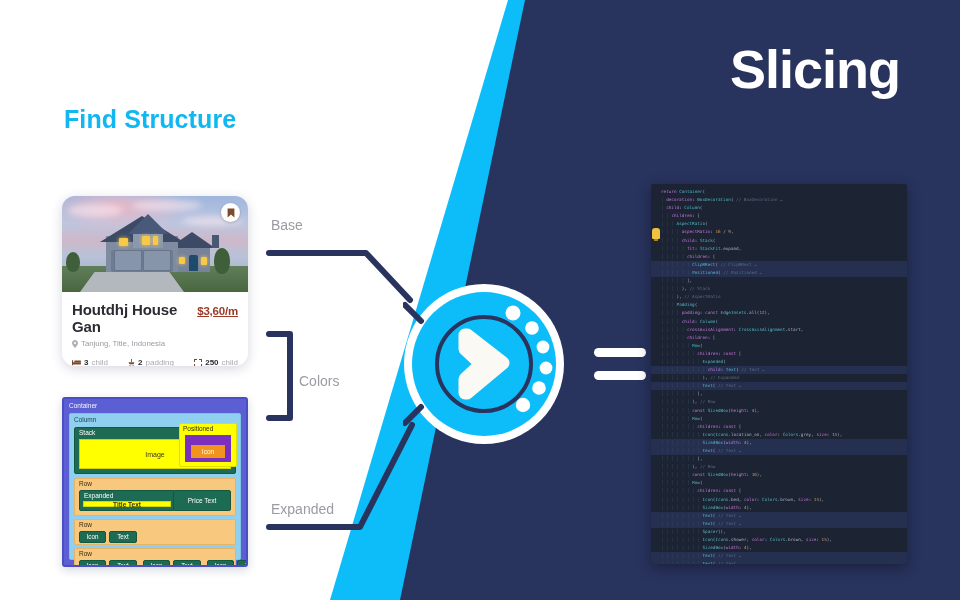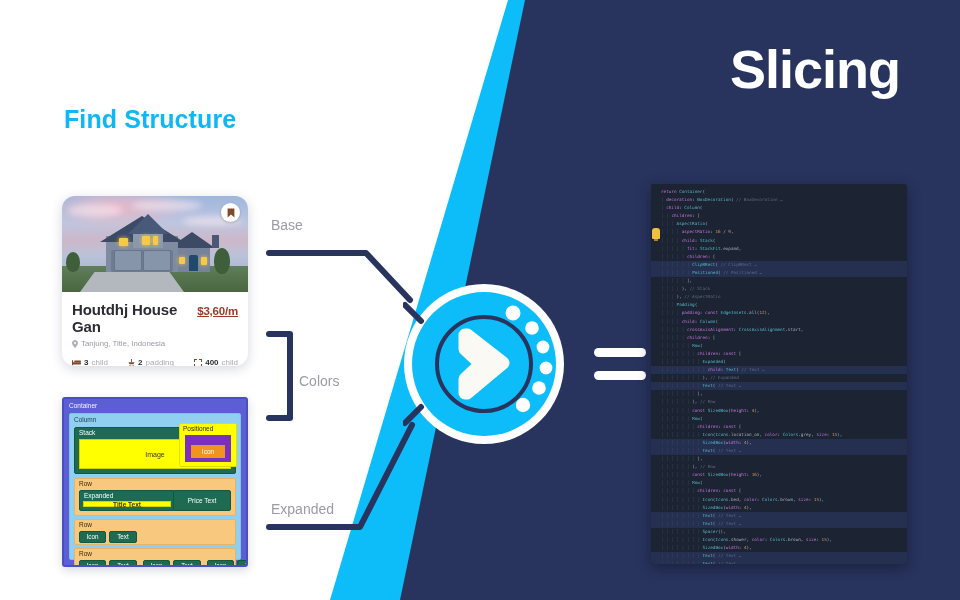--- a/index.html
+++ b/index.html
@@ -263,21 +263,21 @@
             <circle cx="5.1" cy="6.5" r="0.55" fill="#7d4a2e"></circle>
           </svg>
           <span class="feat-num">2</span>
           <span class="feat-lbl">padding</span>
         </div>
         <div class="spacer-f"></div>
         <div class="feat">
           <svg width="8" height="8" viewBox="0 0 8 8">
             <path d="M0 0 H3 V1 H1 V3 H0 Z M8 0 V3 H7 V1 H5 V0 Z M0 8 V5 H1 V7 H3 V8 Z M8 8 H5 V7 H7 V5 H8 Z" fill="#7d4a2e"></path>
           </svg>
-          <span class="feat-num">400</span>
+          <span class="feat-num">250</span>
           <span class="feat-lbl">child</span>
         </div>
       </div>
     </div>
   </div>
 
   <div class="blueprint">
     <span class="bp-label bp-container-lbl">Container</span>
 
     <div class="bp-column">

